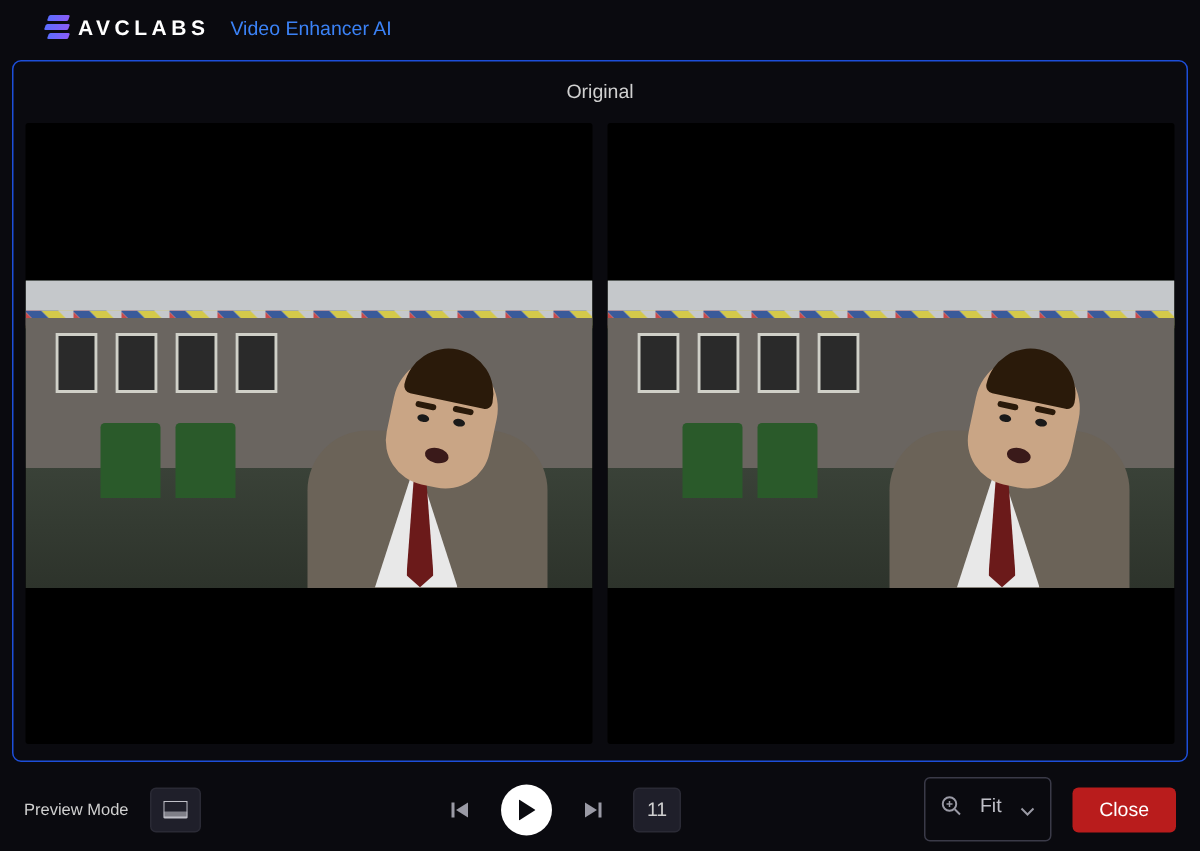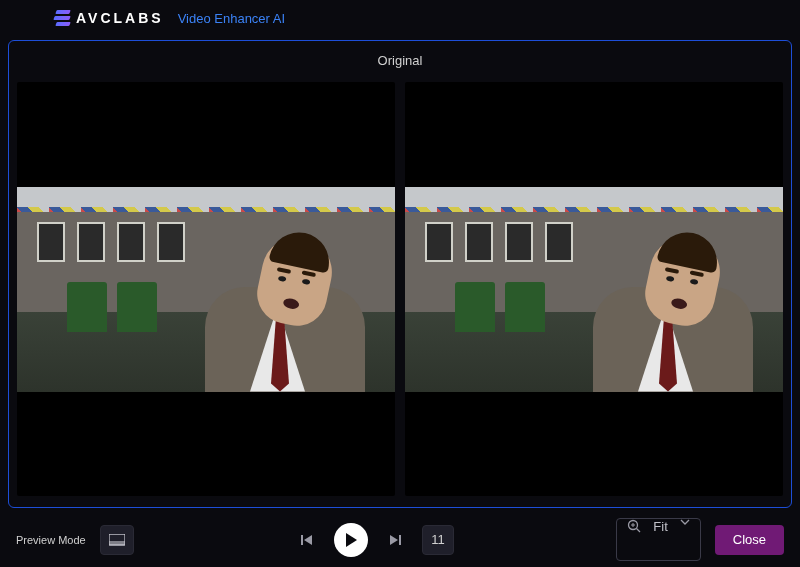--- a/index.html
+++ b/index.html
@@ -13,21 +13,20 @@
       background: #0a0a0f;
       font-family: -apple-system, BlinkMacSystemFont, "Segoe UI", Arial, sans-serif;
       color: #e0e0e0;
       overflow: hidden;
     }
     .header {
       display: flex;
       align-items: center;
       padding: 10px 28px;
       gap: 14px;
-      margin-left: 24px;
     }
     .logo {
       display: flex;
       align-items: center;
       gap: 6px;
     }
     .logo-icon {
       width: 18px;
       height: 16px;
       display: flex;
@@ -259,37 +258,37 @@
       border: 1px solid #2a2a35;
       border-radius: 4px;
       display: flex;
       align-items: center;
       justify-content: center;
       font-size: 13px;
       color: #d0d0d0;
     }
     .zoom-control {
       display: flex;
-      align-items: flex-start;
+      align-items: flex-end;
       height: 43px;
       background: transparent;
       border: 1px solid #3a3a48;
       border-radius: 4px;
-      padding: 0 10px;
+      padding: 16px 10px;
       gap: 12px;
       cursor: pointer;
     }
     .zoom-label {
       font-size: 13px;
       color: #c0c0c8;
     }
     .close-btn {
       height: 30px;
       padding: 0 18px;
-      background: #701a75;
+      background: #b91c1c;
       border: none;
       border-radius: 4px;
       color: #fff;
       font-size: 13px;
       cursor: pointer;
     }
     svg { display: block; }
   </style>
 </head>
 <body>

